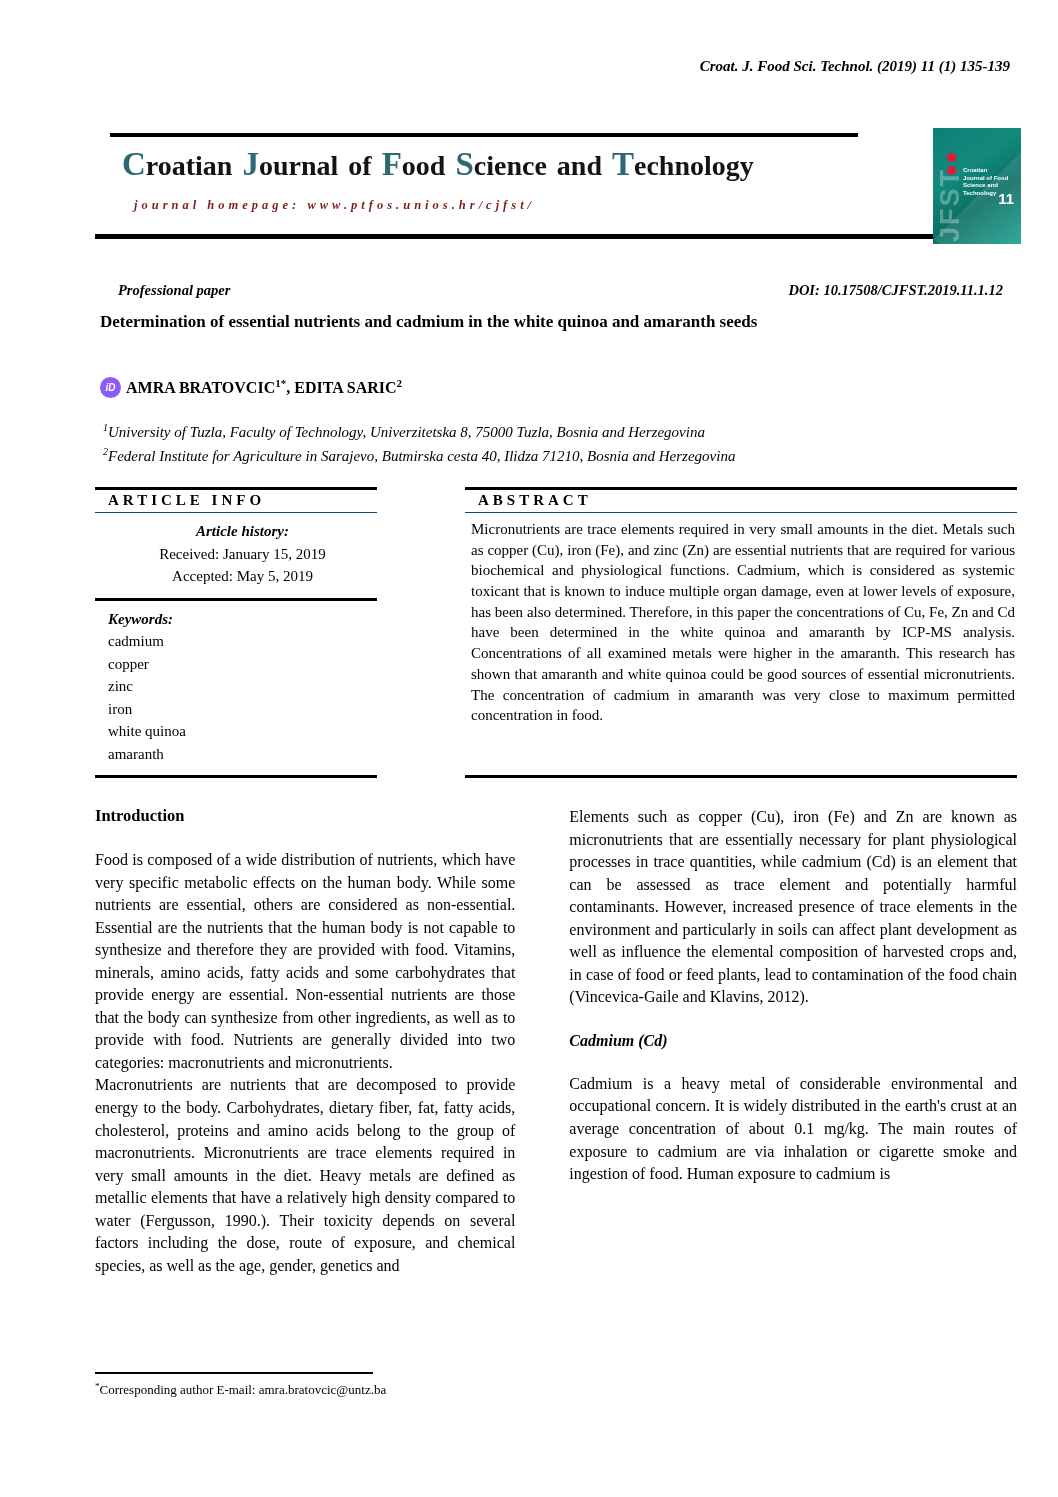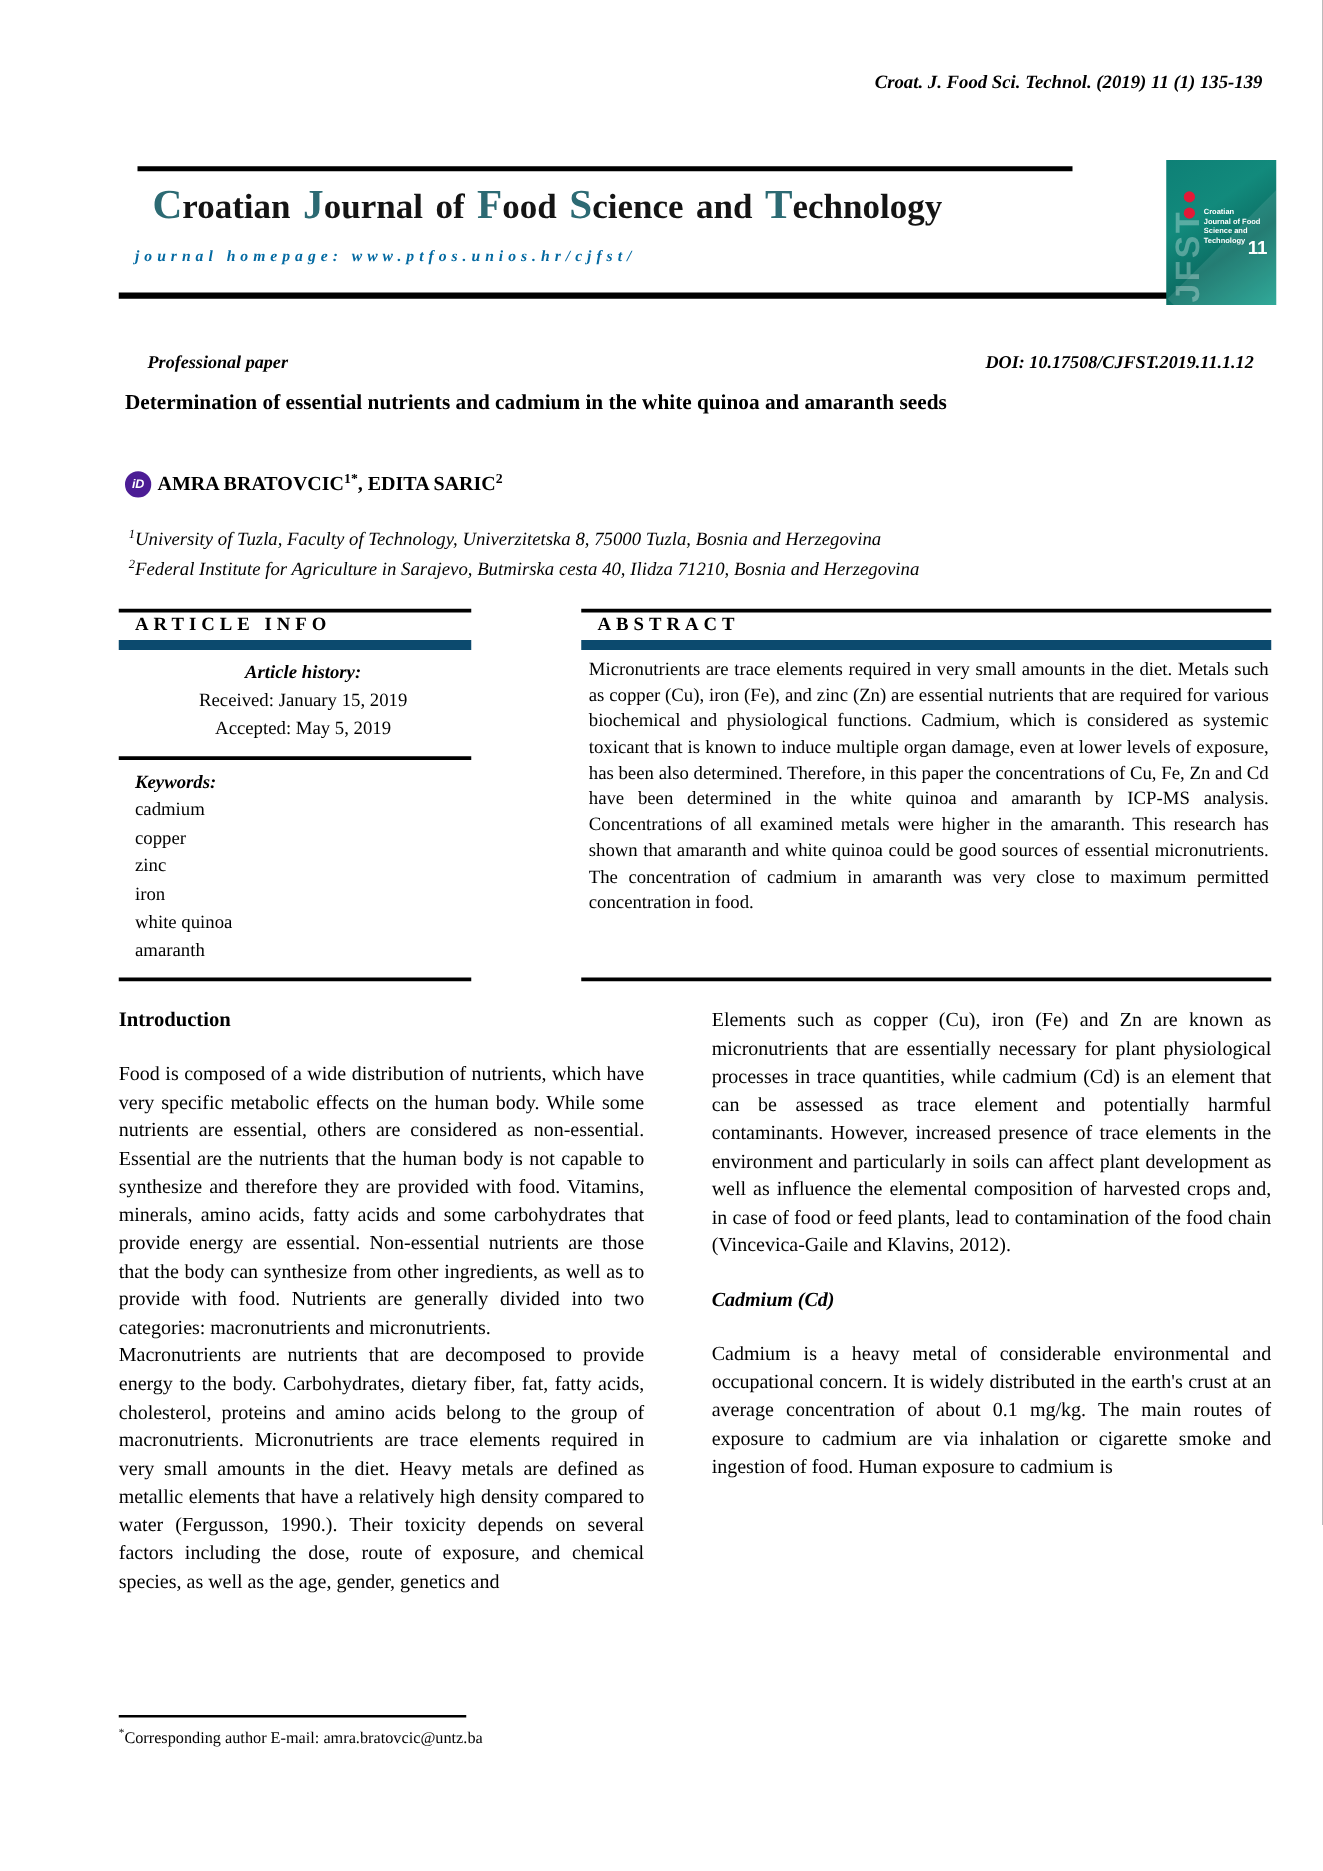--- a/index.html
+++ b/index.html
@@ -8,21 +8,21 @@
     background:#ffffff; font-family:"Liberation Serif", serif; color:#000;
     overflow:hidden;
   }
   
   .running-head { position:absolute; top:58px; right:48px; font-size:15px; font-weight:bold; font-style:italic;text-align:center; }
   
   .mast-rule { position:absolute; top:133px; left:110px; width:748px; height:4px; background:#000; }
   .journal-title { position:absolute; top:146px; left:122px; margin:0; font-size:28px; font-weight:bold; white-space:nowrap; color:#141414; }
   .journal-title .seg { margin-right:10px; }
   .journal-title .lead { color:#2c6a73; font-size:33px; }
-  .homepage { position:absolute; top:198px; left:108px; font-size:12.5px; font-weight:bold; font-style:italic; color:#0369a1; letter-spacing:4px; white-space:nowrap; }
+  .homepage { position:absolute; top:198px; left:134px; font-size:12.5px; font-weight:bold; font-style:italic; color:#7f1d1d; letter-spacing:4px; white-space:nowrap; }
   
   .logo { position:absolute; top:128px; left:933px; width:88px; height:116px; z-index:2; overflow:hidden;
           background:linear-gradient(145deg,#0e8076 0%,#128a7c 35%,#0c6e64 62%,#1aa08e 100%); }
   .logo::before { content:""; position:absolute; width:130px; height:130px; background:rgba(255,255,255,0.10);
           transform:rotate(45deg); top:46px; left:28px; }
   .logo-acronym { position:absolute; left:2px; top:40px; writing-mode:vertical-rl; transform:rotate(180deg);
           font-family:"Liberation Sans",sans-serif; font-weight:bold; font-size:27px; letter-spacing:2px;
           color:rgba(255,255,255,0.30); }
   .logo-dot { position:absolute; width:9px; height:9px; border-radius:50%; background:#e31937; left:14px; }
   .logo-dot.d1 { top:25px; } .logo-dot.d2 { top:38px; }
@@ -32,32 +32,32 @@
           font-weight:bold; font-size:15px; }
   
   .thick-rule { position:absolute; top:234px; left:95px; width:917px; height:5px; background:#000; }
   
   .meta-row { position:absolute; top:282px; left:118px; width:885px; display:flex; justify-content:space-between;
           font-size:14.5px; font-weight:bold; font-style:italic;align-items:center; }
   
   .article-title { position:absolute; top:310px; left:100px; width:915px; margin:0; font-size:17px; font-weight:bold; line-height:1.4; }
   
   .authors-row { position:absolute; top:377px; left:100px; display:flex; align-items:center; font-size:16px; font-weight:bold; }
-  .orcid-icon { width:21px; height:21px; border-radius:50%; background:#4c1d95; color:#fff; margin-right:5px;
+  .orcid-icon { width:21px; height:21px; border-radius:50%; background:#8b5cf6; color:#fff; margin-right:5px;
           font-family:"Liberation Sans",sans-serif; font-size:10px; font-style:italic; font-weight:bold;
           display:flex; align-items:center; justify-content:center; flex:0 0 auto; }
   .authors-row sup { font-size:11px; }
   
   .affiliations { position:absolute; top:420px; left:103px; font-size:15px; font-style:italic; line-height:1.5; }
   .affiliations sup { font-size:10px; }
   
   .info-abstract { position:absolute; top:487px; left:95px; width:922px; display:flex; align-items:stretch; }
   .info-col { width:282px; margin-right:88px; border-top:3px solid #000; border-bottom:3px solid #000; }
   .abs-col { width:552px; border-top:3px solid #000; border-bottom:3px solid #000; }
-  .sec-head { font-size:15px; font-weight:bold; letter-spacing:4px; padding:2px 0 3px 13px; border-bottom:8px solid #0c4a6e; }
+  .sec-head { font-size:15px; font-weight:bold; letter-spacing:4px; padding:2px 0 3px 13px; border-bottom:1px solid #0c4a6e; }
   .info-block { padding:7px 0 10px 13px; font-size:15px; line-height:1.5; }
   .info-block.history { border-bottom:3px solid #000;text-align:center; }
   .lbl-ital { font-weight:bold; font-style:italic; }
   .abs-text { margin:0; padding:6px 2px 10px 6px; font-size:15px; line-height:1.38; text-align:justify; }
   
   .body-cols { position:absolute; top:806px; left:95px; width:922px; display:flex;gap:22px; }
   .col-left { width:431px; margin-right:32px; }
   .col-right { width:459px; }
   .intro-heading { margin:0 0 23px 0; font-size:16.5px; font-weight:bold; }
   .body-p { margin:0; font-size:16px; line-height:1.41; text-align:justify; }

